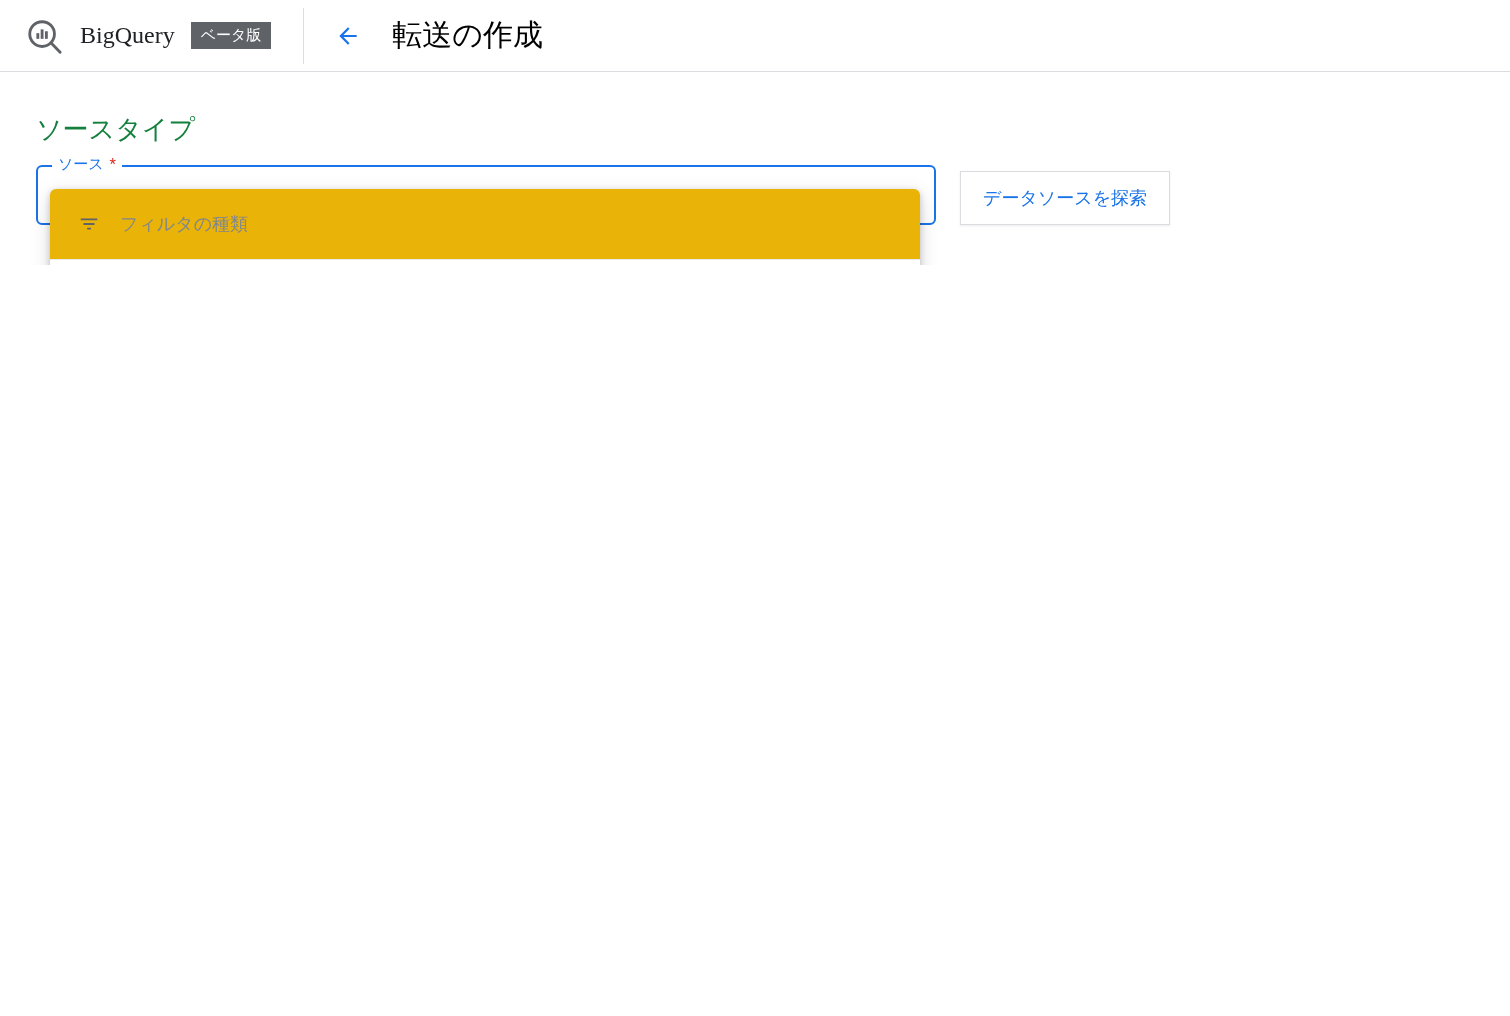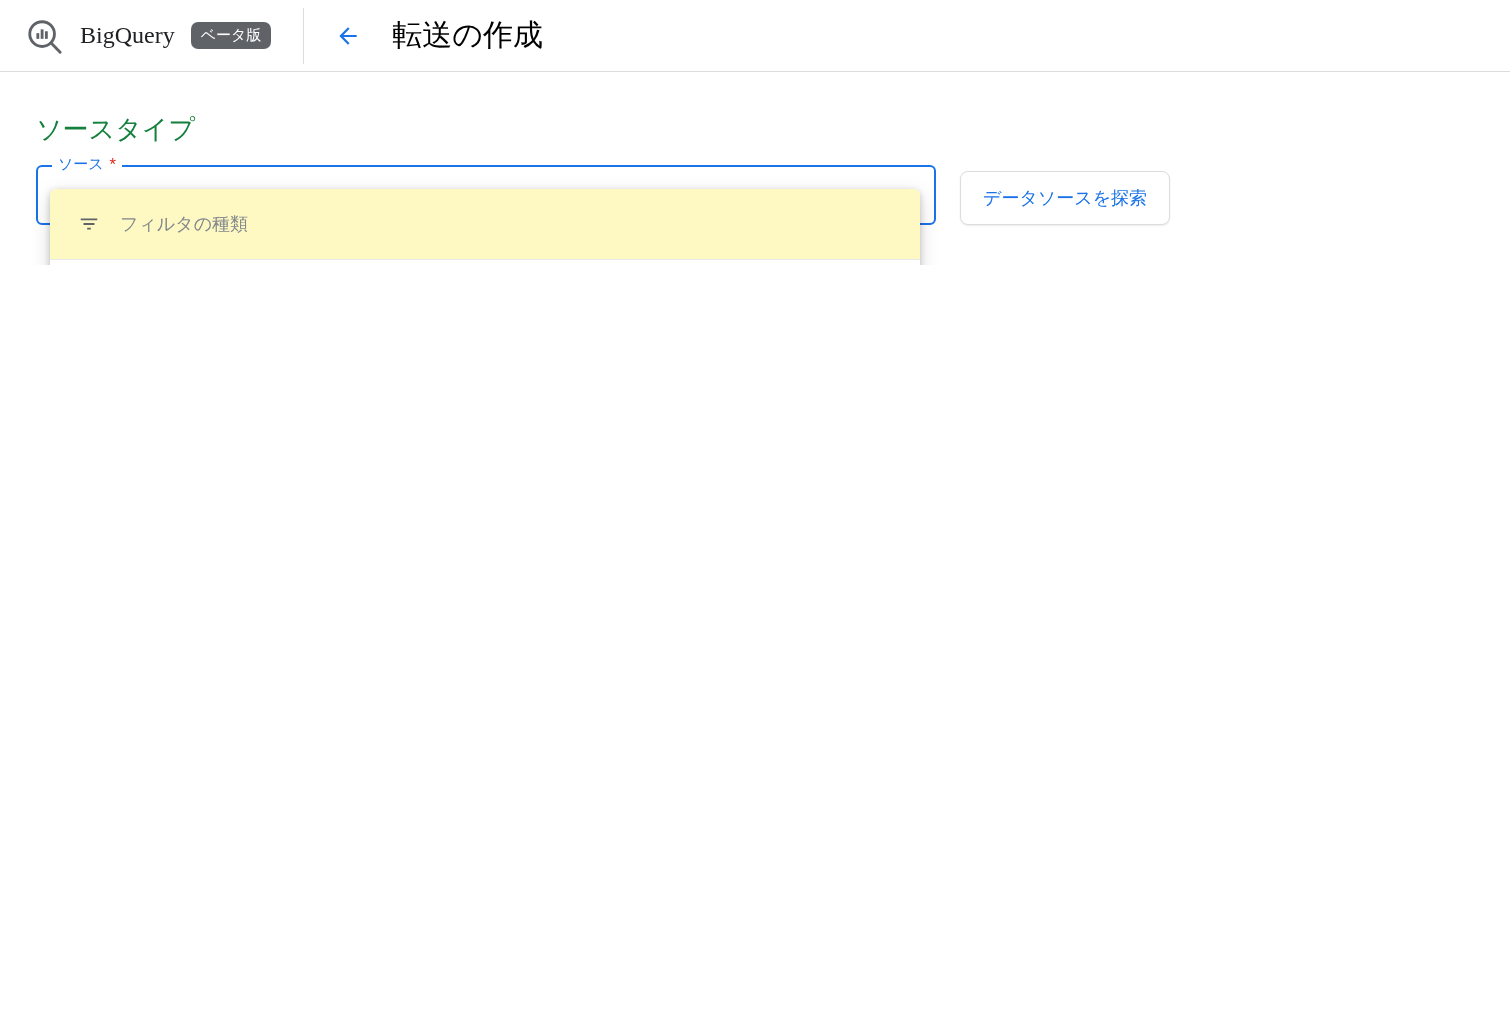--- a/index.html
+++ b/index.html
@@ -38,21 +38,21 @@
     }
     .product-name {
       font-size: 24px;
       font-weight: 500;
       color: #202124;
     }
     .beta-badge {
       background: #5f6368;
       color: #fff;
       padding: 4px 10px;
-      border-radius: 7px;
+      border-radius: 0;
       font-size: 15px;
       font-weight: 500;
     }
     .back-button {
       width: 40px;
       height: 40px;
       display: flex;
       align-items: center;
       justify-content: center;
       cursor: pointer;
@@ -118,21 +118,21 @@
       box-shadow: 0 2px 6px rgba(0,0,0,0.2), 0 6px 20px rgba(0,0,0,0.15);
       z-index: 10;
       overflow: hidden;
     }
     .filter-row {
       display: flex;
       align-items: center;
       gap: 20px;
       padding: 24px 28px;
       border-bottom: 1px solid #e8eaed;
-      background: #fef9c3;
+      background: #eab308;
     }
     .filter-icon {
       color: #5f6368;
       display: flex;
       align-items: center;
     }
     .filter-input {
       border: none;
       outline: none;
       font-size: 18px;
@@ -151,21 +151,21 @@
       font-size: 19px;
       color: #202124;
       cursor: pointer;
     }
     .dropdown-item.highlighted {
       background: #f1f3f4;
     }
     .explore-button {
       padding: 14px 22px;
       border: 1px solid #dadce0;
-      border-radius: 8px;
+      border-radius: 0;
       background: #fff;
       color: #1a73e8;
       font-size: 18px;
       font-weight: 500;
       cursor: pointer;
       box-shadow: 0 1px 2px rgba(0,0,0,0.08);
       height: 54px;
       white-space: nowrap;
     }
   </style>

